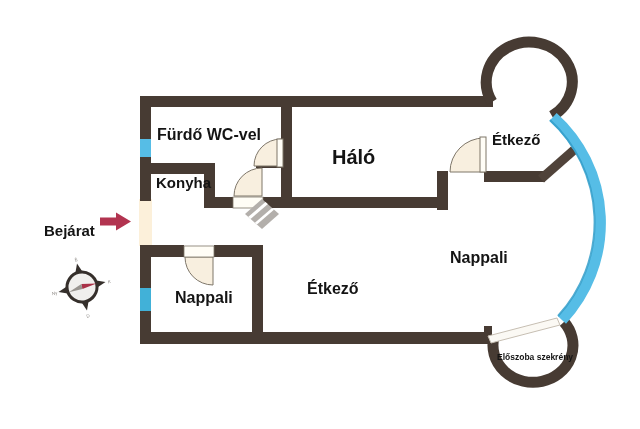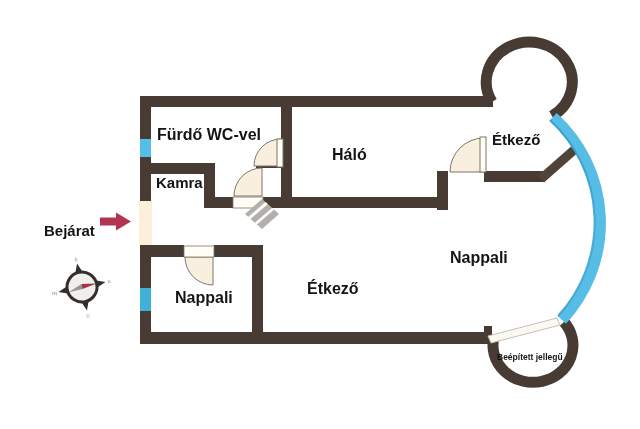--- a/index.html
+++ b/index.html
@@ -10,21 +10,21 @@
   #plan-svg{position:absolute;left:0;top:0;}
   .lbl{
     position:absolute;color:#141414;font-weight:bold;white-space:nowrap;
     line-height:1;letter-spacing:0px;
   }
   .lbl-furdo   {left:157px;top:127px;font-size:16px;}
   .lbl-kamra   {left:156px;top:175px;font-size:15px;}
   .lbl-eloszoba{left:189px;top:218px;font-size:16px;}
   .lbl-konyha  {left:175px;top:290px;font-size:16px;}
   .lbl-etkezo  {left:307px;top:281px;font-size:16px;}
-  .lbl-halo    {left:332px;top:147px;font-size:16px;}
+  .lbl-halo    {left:332px;top:147px;font-size:20px;}
   .lbl-dolgozo {left:492px;top:132px;font-size:15px;}
   .lbl-nappali {left:450px;top:250px;font-size:16px;}
   .lbl-szekreny{left:497px;top:353px;font-size:8.5px;}
   .lbl-bejarat {left:44px;top:223px;font-size:15px;}
   .lbl-disclaimer{
     left:331px;top:378px;font-size:17px;transform:translateX(-50%);
   }
   .watermark-text{
     position:absolute;left:280px;top:202px;
     font-family:"Liberation Serif",serif;font-variant:small-caps;
@@ -132,23 +132,23 @@
       <g font-size="4.5" fill="#8d8985" text-anchor="middle" font-family="Liberation Sans, sans-serif">
         <text x="0" y="-26.5">É</text>
         <text x="28" y="2">K</text>
         <text x="0" y="31">D</text>
         <text x="-28" y="2">Ny</text>
       </g>
     </g>
   </svg>
 
   <div class="lbl lbl-furdo">Fürdő WC-vel</div>
-  <div class="lbl lbl-kamra">Kamra</div>
+  <div class="lbl lbl-kamra">Konyha</div>
   <div class="lbl lbl-konyha">Nappali</div>
   <div class="lbl lbl-etkezo">Étkező</div>
   <div class="lbl lbl-halo">Háló</div>
   <div class="lbl lbl-dolgozo">Étkező</div>
   <div class="lbl lbl-nappali">Nappali</div>
-  <div class="lbl lbl-szekreny">Beépített jellegű</div>
+  <div class="lbl lbl-szekreny">Előszoba szekrény</div>
   <div class="lbl lbl-bejarat">Bejárat</div>
 
 
 </div>
 
 </body></html>

